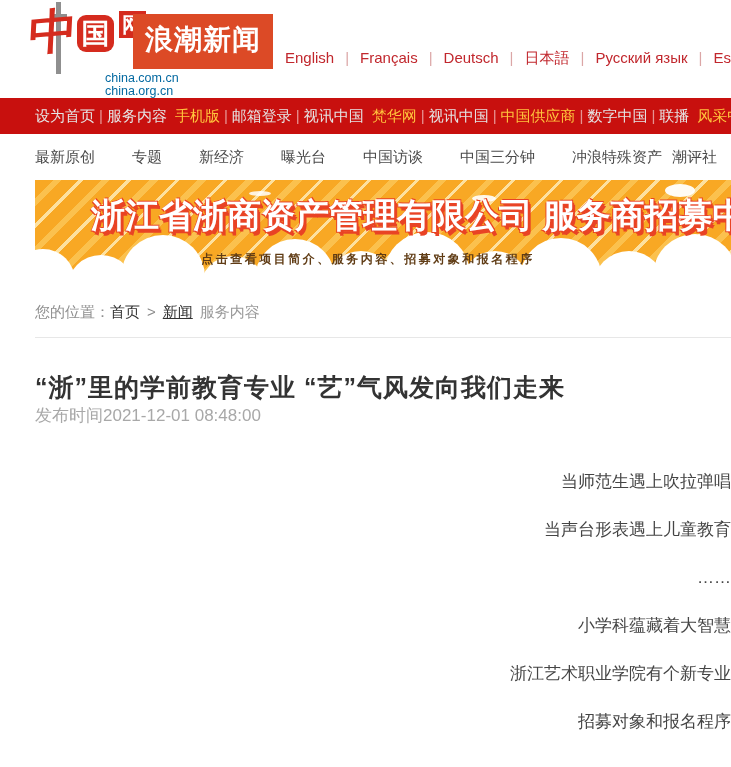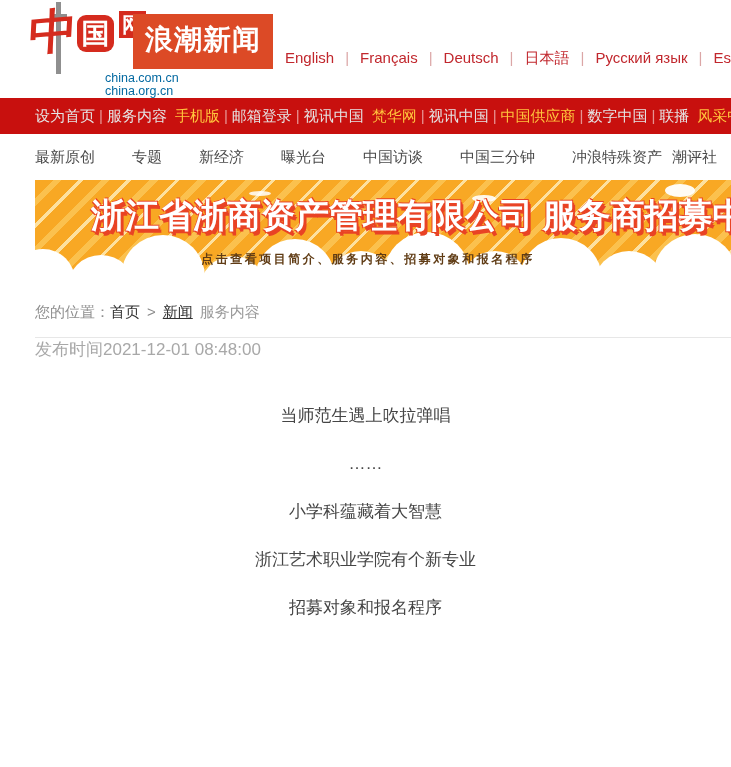--- a/index.html
+++ b/index.html
@@ -77,21 +77,21 @@
   .c-sep { color: #8a8a8a; margin: 0 7px; }
   .c-section { color: var(--crumb_dark); text-decoration: underline; }
   .c-cur { color: #9a9a9a; margin-left: 7px; }
   .divider { margin: 14px 0 0 35px; border: 0; border-top: 1px solid var(--divider_color); }
 
   
   .article-head { padding-left: 35px; }
   .article-head h1 { margin-top: 33px; font-size: 25px; line-height: 33px;
     letter-spacing: 1px; color: var(--title_color); font-weight: bold; }
   .time { font-size: 17px; color: var(--time_color); }
-  .body-text { margin-top: 46px; text-align: center; font-size: 17px; color: var(--body_color); }
+  .body-text { margin-top: 46px; text-align: right; font-size: 17px; color: var(--body_color); }
   .body-text p { margin: 0 0 31px; line-height: 17px; }
 </style>
 </head>
 <body>
 
 <div class="site-header">
   <a class="logo">
     <span class="logo-art">
       <span class="sword"></span>
       <span class="zhong">中</span>
@@ -123,21 +123,23 @@
   <div class="cloud-band"></div>
   <div class="banner-sub">点击查看项目简介、服务内容、招募对象和报名程序</div>
 </div>
 
 <div class="crumbs">
   <span class="c-pre">您的位置：</span><a class="c-home">首页</a><span class="c-sep">&gt;</span><a class="c-section">新闻</a><span class="c-cur">服务内容</span>
 </div>
 <hr class="divider">
 
 <div class="article-head">
+  <h1>“浙”里的学前教育专业 “艺”气风发向我们走来</h1>
   <div class="time">发布时间2021-12-01 08:48:00</div>
 </div>
 <div class="body-text">
   <p>当师范生遇上吹拉弹唱</p>
+  <p>当声台形表遇上儿童教育</p>
   <p>……</p>
   <p>小学科蕴藏着大智慧</p>
   <p>浙江艺术职业学院有个新专业</p>
   <p>招募对象和报名程序</p>
 </div>
 
 </body></html>

